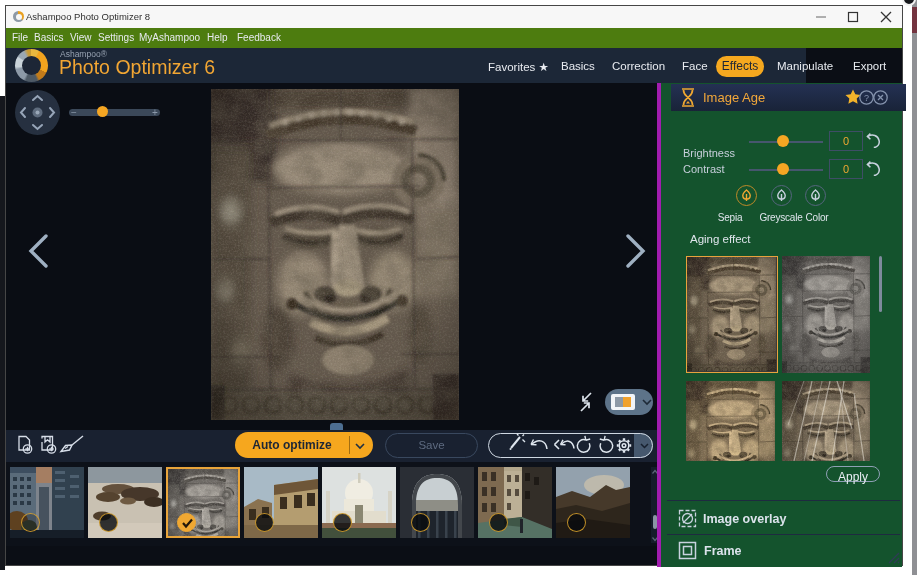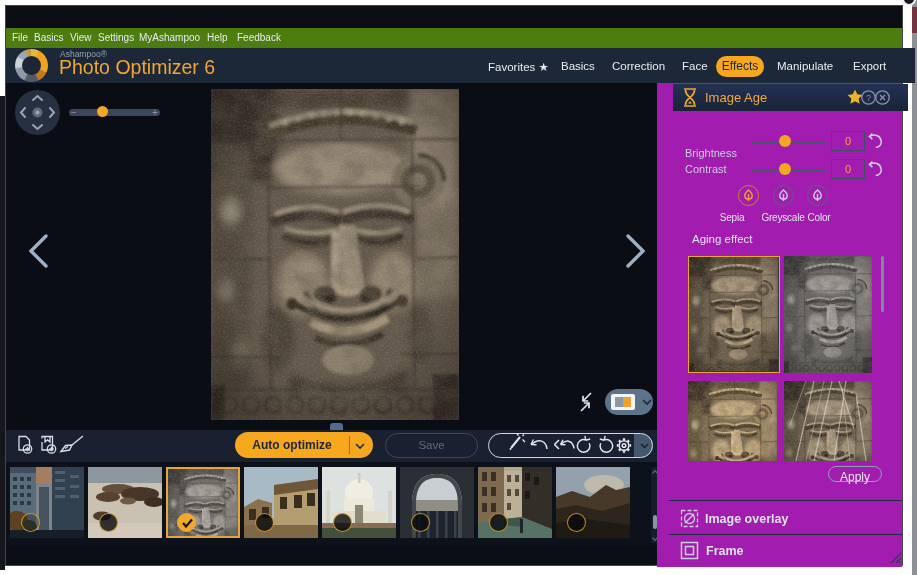--- a/index.html
+++ b/index.html
@@ -23,35 +23,35 @@
   #tb-ico::after { content:""; position:absolute; left:2.5px; top:2.5px; width:6px; height:6px; border-radius:50%; background:#f7f7f7; }
   #tb-title { left:20px; top:5px; font-size:9.5px; color:#2e2e2e; }
   .wbtn { top:0; width:30px; height:22px; }
   #btn-min  { left:800px; } #btn-max { left:832px; } #btn-close { left:865px; }
 
   
   #menubar { left:0; top:22px; width:896px; height:20px; background:#4d7c0f; color:#e7eaef; font-size:10px; }
   #menubar span { position:absolute; top:4px; }
 
   
-  #header { left:0; top:42px; width:909px; height:35px; background:#1c2737; }
+  #header { left:0; top:42px; width:800px; height:35px; background:#1c2737; }
   #swirl { left:9px; top:1px; width:33px; height:33px; border-radius:50%;
     background:conic-gradient(from 0deg, #e9b73e 0 25deg, #f2a31e 30deg 115deg, #c27b1a 115deg 150deg, #4e5a66 160deg 200deg, #8d9aa8 210deg 255deg, #c9d3da 265deg 300deg, #9aa8b4 305deg 330deg, #c79a35 345deg 360deg); }
   #swirl::after { content:""; position:absolute; left:7px; top:7px; width:19px; height:19px; border-radius:50%; background:#1d2636; }
   #hd-sub { left:54px; top:1px; font-size:8.5px; color:#97a2b1; }
   #hd-name { left:53px; top:8px; font-size:19.5px; color:#f2a633; }
   .nav { top:12px; color:#e8ebf0; font-size:11.5px; }
   #effects-pill { left:710px; top:8px; width:48px; height:21px; background:#f5a81f; border-radius:11px; color:#1c2636; font-size:12px; text-align:center; line-height:21px; }
 
   
   #viewer { left:0; top:77px; width:651px; height:347px; background:#0a0d14; }
   #toolbar { left:0; top:424px; width:651px; height:32px; background:#192130; }
   #thumbstrip { left:0; top:456px; width:651px; height:84px; background:#0d1119; }
   #statusbar { left:0; top:540px; width:651px; height:21px; background:#121827; }
-  #panelwrap { left:651px; top:77px; width:245px; height:484px; background:#a21caf; border-left:6px solid #a21caf; }
+  #panelwrap { left:651px; top:77px; width:245px; height:484px; background:#14532d; border-left:4px solid #a21caf; }
 
   
   #pan { left:9px; top:7px; width:45px; height:45px; border-radius:50%; background:rgba(44,55,72,0.85); }
   #zoomtrack { left:63px; top:26px; width:91px; height:7px; border-radius:4px; background:#3b4859; }
   #zoomknob { left:91px; top:23px; width:11px; height:11px; border-radius:50%; background:#f5a623; }
   .zsign { top:24px; color:#8a97a9; font-size:10px; }
   #photo { left:205px; top:6px; width:248px; height:331px; filter:brightness(1.22) contrast(0.98); }
   .chev { top:150px; width:24px; height:40px; }
   #compare-pill { left:599px; top:306px; width:48px; height:26px; border-radius:13px; background:#5d7389; }
   #compare-box { left:605px; top:311px; width:24px; height:16px; background:#f2f5f8; border-radius:2px; }
@@ -229,20 +229,33 @@
 </symbol>
 </defs>
 </svg>
 
   <div class="abs" id="greystrip"></div>
   <div class="abs" id="maroon"></div>
   <div class="abs" id="leftshadow"></div>
   <div class="abs" id="cursorcircle"></div>
 
   <div class="abs" id="win">
+    <div class="abs" id="titlebar">
+      <div class="abs" id="tb-ico"></div>
+      <div class="abs" id="tb-title">Ashampoo Photo Optimizer 8</div>
+      <div class="abs wbtn" id="btn-min"><svg width="30" height="22">
+          <line x1="10" y1="11" x2="20" y2="11" stroke="#666" stroke-width="1"></line>
+        </svg></div>
+      <div class="abs wbtn" id="btn-max"><svg width="30" height="22">
+          <rect x="10.5" y="6.5" width="9" height="9" fill="none" stroke="#333" stroke-width="1.2"></rect>
+        </svg></div>
+      <div class="abs wbtn" id="btn-close"><svg width="30" height="22">
+          <path d="M10 6 L20 16 M20 6 L10 16" stroke="#333" stroke-width="1.3"></path>
+        </svg></div>
+    </div>
 
     <div class="abs" id="menubar">
       <span style="left:6px">File</span>
       <span style="left:28px">Basics</span>
       <span style="left:64px">View</span>
       <span style="left:92px">Settings</span>
       <span style="left:133px">MyAshampoo</span>
       <span style="left:201px">Help</span>
       <span style="left:231px">Feedback</span>
     </div>

